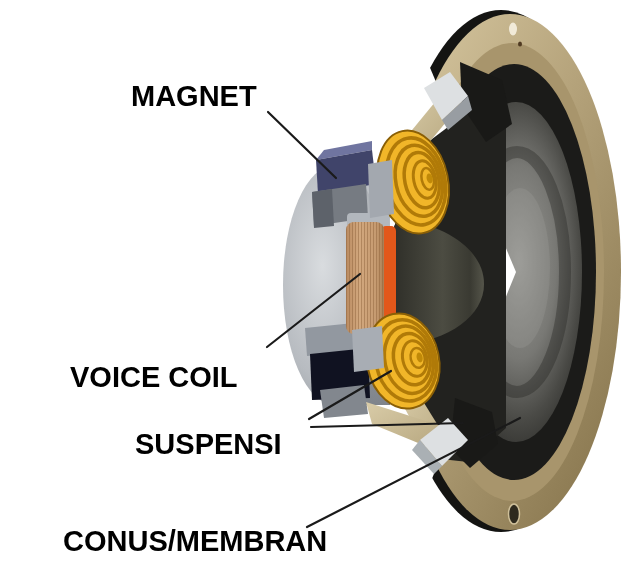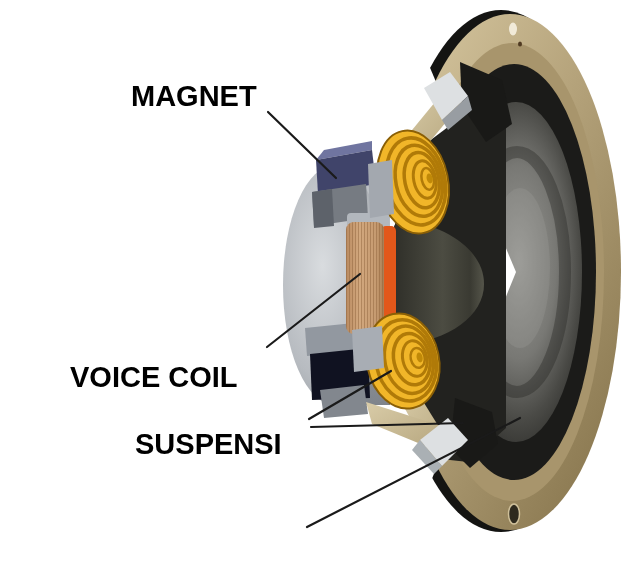--- a/index.html
+++ b/index.html
@@ -168,13 +168,14 @@
       <line x1="267" y1="347" x2="360" y2="274" stroke="#1a1a1a"></line>
       <line x1="309" y1="419" x2="391" y2="371" stroke="#1a1a1a"></line>
       <line x1="311" y1="427" x2="463" y2="423" stroke="#1a1a1a"></line>
       <line x1="307" y1="527" x2="520" y2="418" stroke="#1a1a1a"></line>
     </g>
   </svg>
 
   <div class="part-label lbl-magnet">MAGNET</div>
   <div class="part-label lbl-voice-coil">VOICE COIL</div>
   <div class="part-label lbl-suspensi">SUSPENSI</div>
+  <div class="part-label lbl-conus">CONUS/MEMBRAN</div>
 </div>
 
 </body></html>

